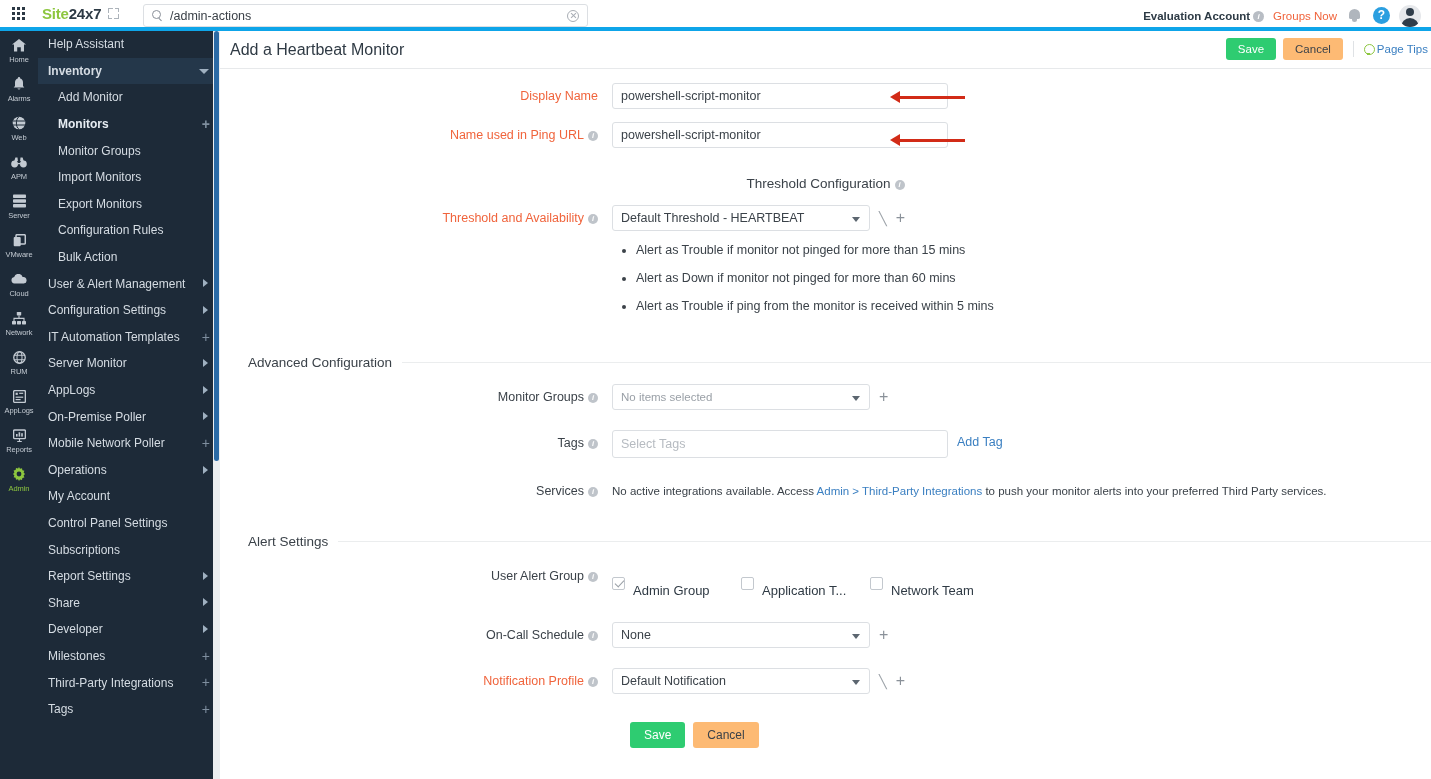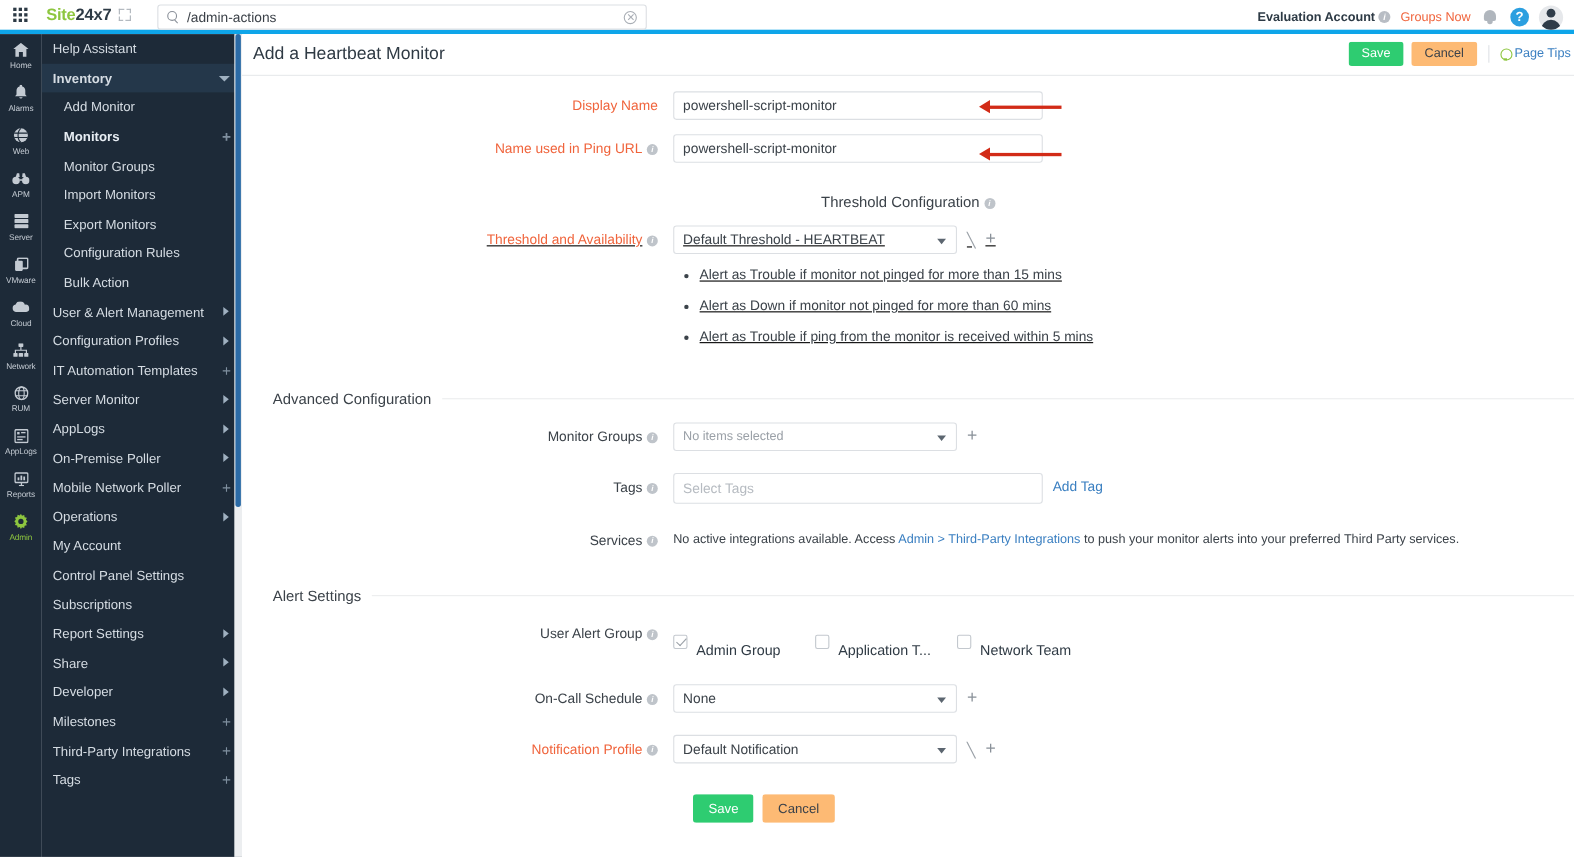--- a/index.html
+++ b/index.html
@@ -407,21 +407,21 @@
       <span>Configuration Rules</span>
     </div>
     <div class="nav-item sub">
       <span>Bulk Action</span>
     </div>
     <div class="nav-item">
       <span>User &amp; Alert Management</span>
       <span class="chev-r"></span>
     </div>
     <div class="nav-item">
-      <span>Configuration Profiles</span>
+      <span>Configuration Settings</span>
       <span class="chev-r"></span>
     </div>
     <div class="nav-item">
       <span>IT Automation Templates</span>
       <span class="plus">+</span>
     </div>
     <div class="nav-item">
       <span>Server Monitor</span>
       <span class="chev-r"></span>
     </div>
@@ -512,21 +512,21 @@
       </div>
     </div>
 
     <div class="section-head" style="margin-top:20px; margin-left:10px;flex-direction:column;">
       <span class="st">
         <span>Threshold Configuration</span><span class="i-dot">i</span>
       </span>
       <span class="ln"></span>
     </div>
 
-    <div class="row" style="padding-top:14px;text-decoration:underline;">
+    <div class="row" style="padding-top:14px;">
       <div class="lbl req">
         <span>Threshold and Availability</span><span class="i-dot">i</span>
       </div>
       <div class="ctrl">
         <div class="inline">
           <div class="sel">
             <span>Default Threshold - HEARTBEAT</span>
             <span class="caret"></span>
           </div>
           <span class="pencil">╱</span>

